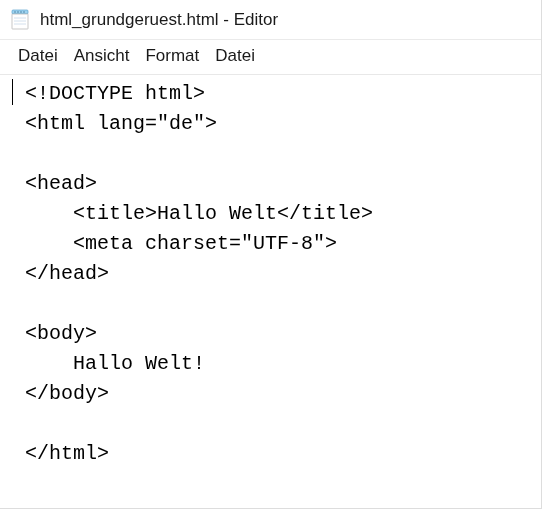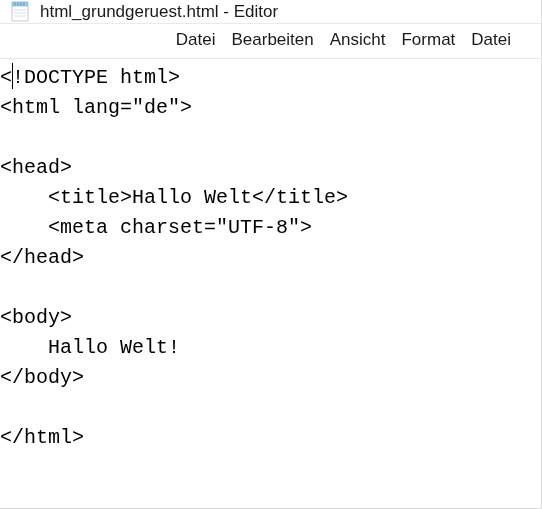--- a/index.html
+++ b/index.html
@@ -10,55 +10,54 @@
   body {
     width: 542px;
     height: 509px;
     background: #ffffff;
     font-family: "Segoe UI", Tahoma, sans-serif;
     overflow: hidden;
     border-right: 1px solid #ddd;
     border-bottom: 1px solid #ddd;
   }
   .titlebar {
-    height: 24px;
+    height: 40px;
     display: flex;
     align-items: center;
     padding: 0 8px;
     background: #ffffff;
     border-bottom: 1px solid #eaeaea;
   }
   .titlebar .icon-wrap {
     width: 24px;
     height: 24px;
     margin-right: 8px;
     display: flex;
     align-items: center;
     justify-content: center;
   }
   .titlebar .title {
     font-size: 17px;
     color: #1a1a1a;
   }
   .menubar {
     display: flex;
-    padding: 4px 24px 6px 12px;
+    padding: 4px 12px 6px 12px;
     gap: 4px;
     border-bottom: 1px solid #e8e8e8;
-    justify-content: flex-end;
   }
   .menubar .menu-item {
     font-size: 17px;
     color: #1a1a1a;
     padding: 2px 6px;
     cursor: default;
   }
   .editor-area {
     position: relative;
-    padding: 4px 2px 4px 0;
+    padding: 4px 2px 4px 25px;
   }
   .editor-text {
     font-family: "Consolas", "Courier New", monospace;
     font-size: 20px;
     line-height: 30px;
     white-space: pre;
     color: #000000;
     outline: none;
   }
   .cursor-caret {
@@ -85,21 +84,20 @@
       <line x1="5" y1="9" x2="17" y2="9" stroke="#c8d8e8" stroke-width="0.8"></line>
       <line x1="5" y1="12" x2="17" y2="12" stroke="#c8d8e8" stroke-width="0.8"></line>
       <line x1="5" y1="15" x2="17" y2="15" stroke="#c8d8e8" stroke-width="0.8"></line>
     </svg>
   </span>
   <span class="title">html_grundgeruest.html - Editor</span>
 </div>
 
 <div class="menubar">
   <div class="menu-item">Datei</div>
-  <div class="menu-item">Bearbeiten</div>
   <div class="menu-item">Ansicht</div>
   <div class="menu-item">Format</div>
   <div class="menu-item">Datei</div>
 </div>
 
 <div class="editor-area">
   <div class="cursor-caret"></div>
   <div class="editor-text">&lt;!DOCTYPE html&gt;
 &lt;html lang="de"&gt;
 

